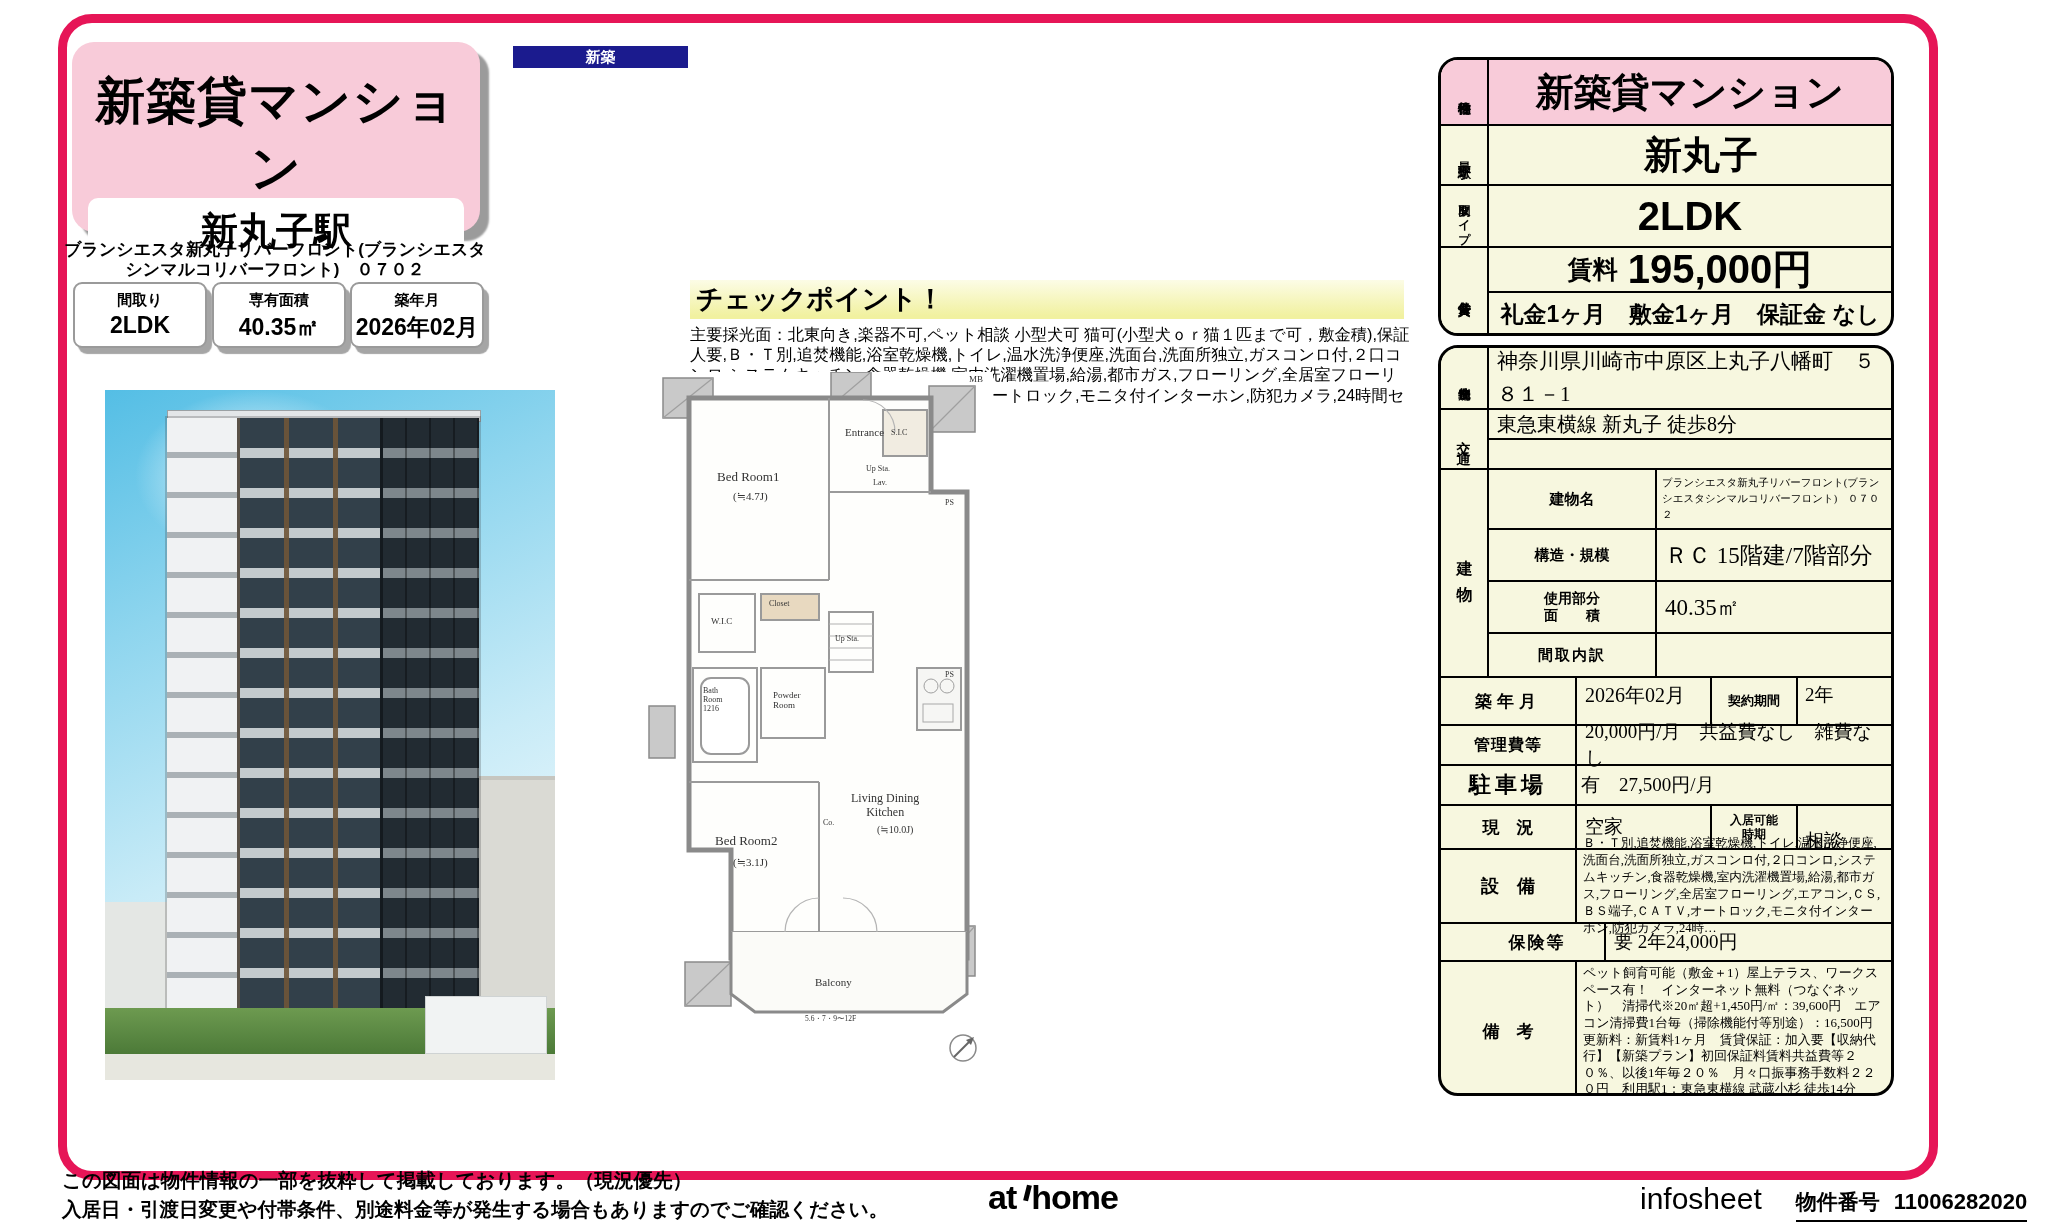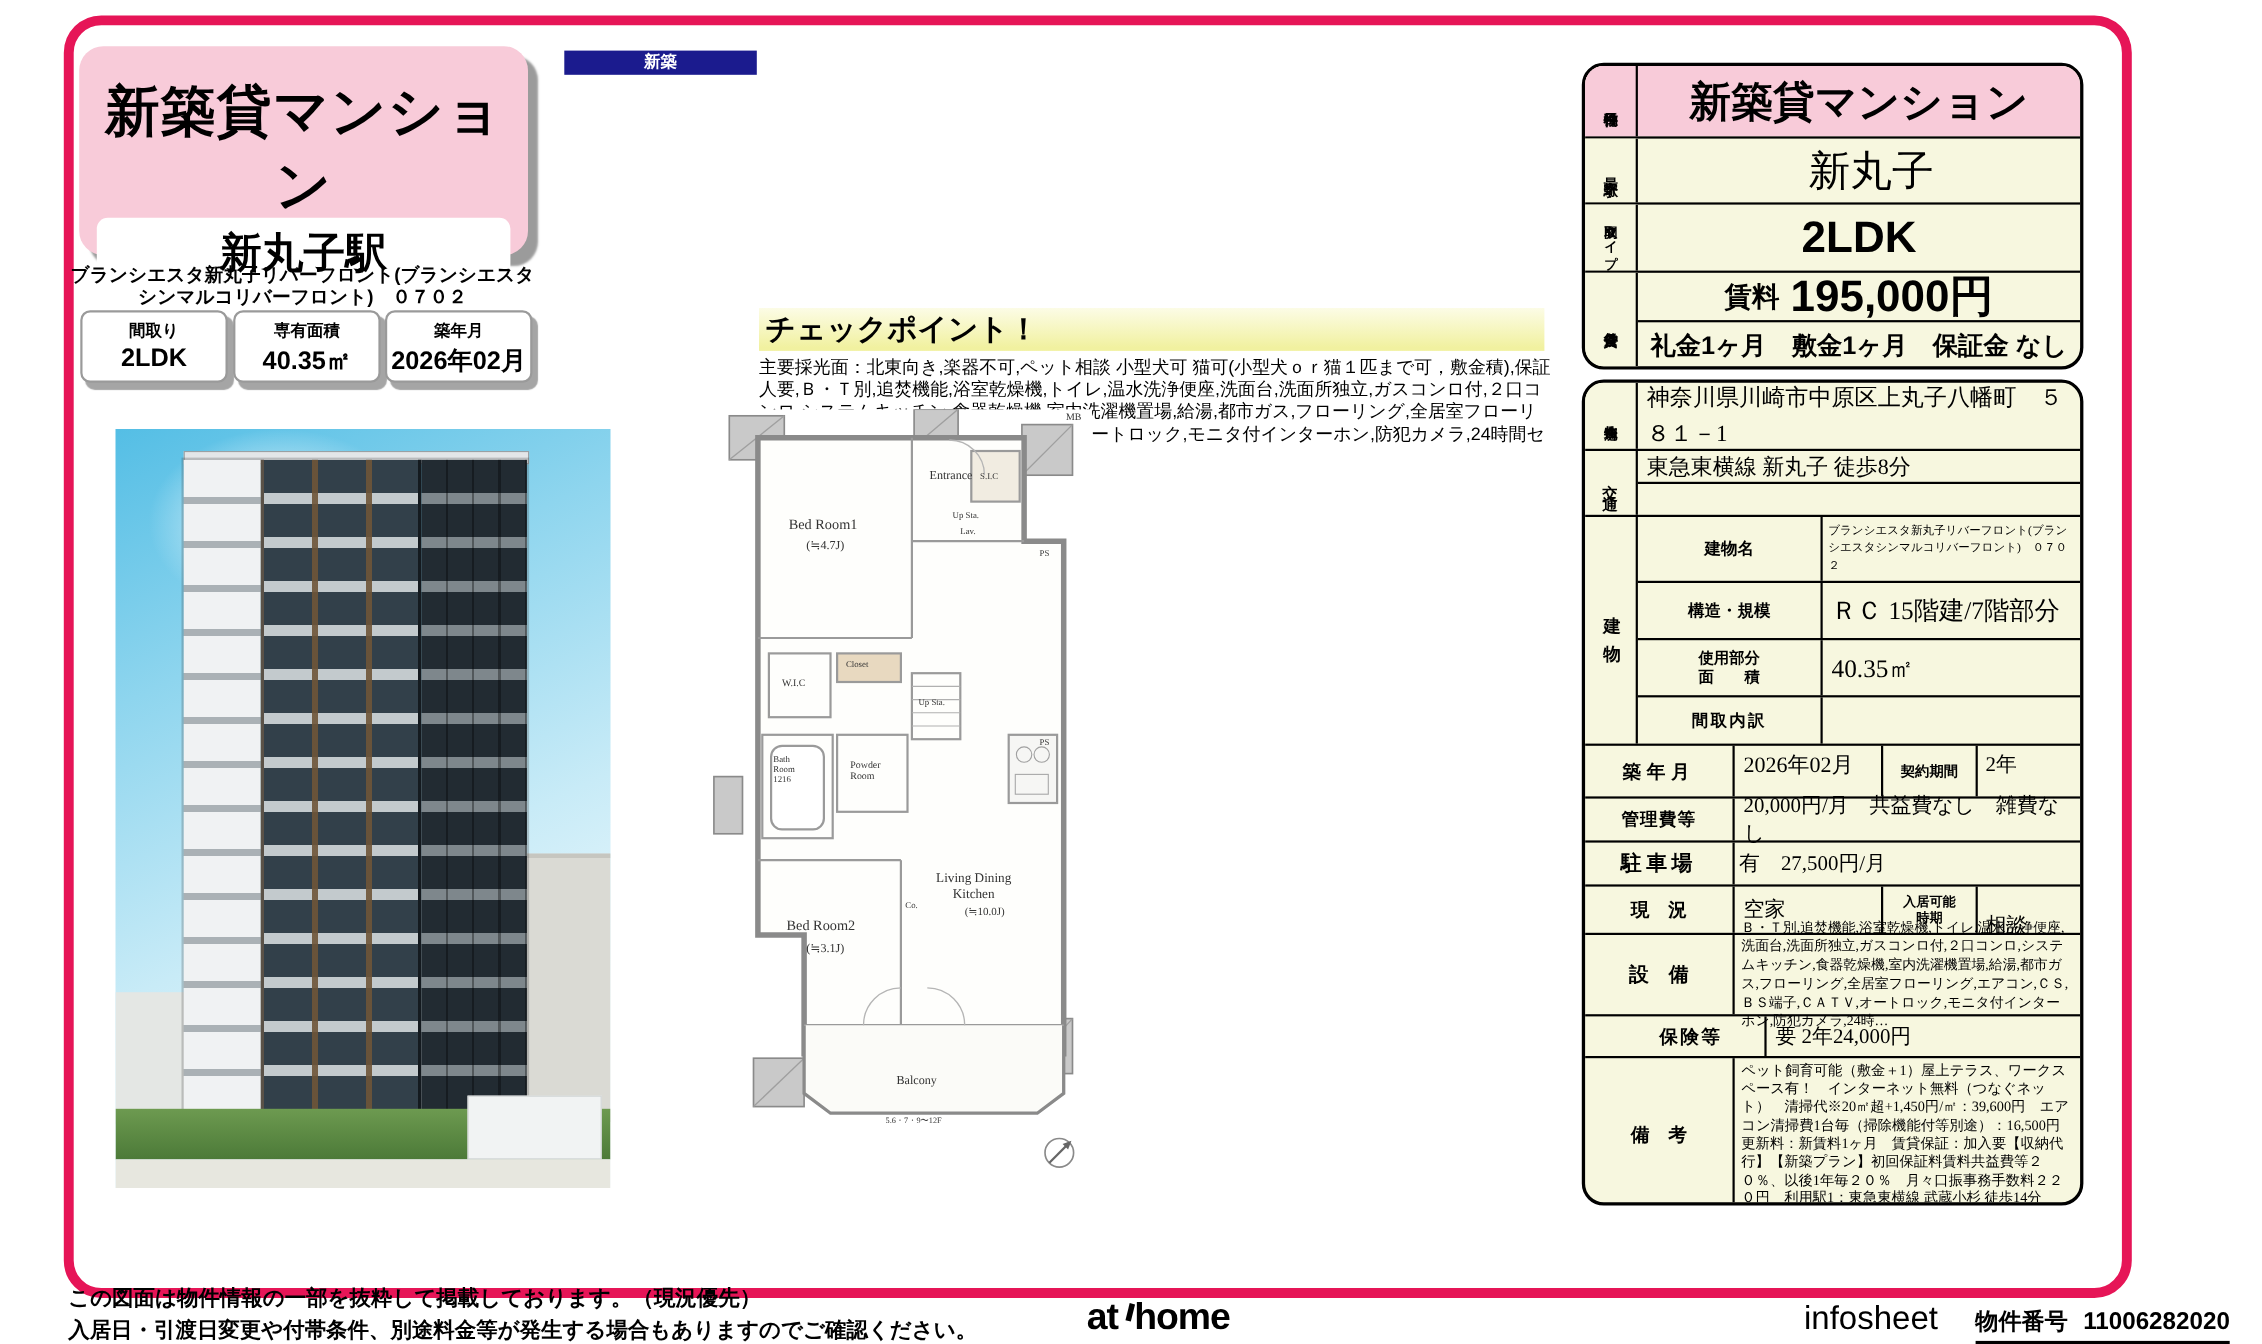--- a/index.html
+++ b/index.html
@@ -212,21 +212,21 @@
     <span class="fpl" style="left:172px;top:643px;font-size:7.5px;">5.6・7・9〜12F</span>
   </div>
 
   <div class="abs jt t1">
     <div class="row pinkbg" style="height:64px;">
       <div class="vlab pinkbg" style="font-size:13px;">物件種目</div>
       <div class="cellc" style="font-size:38px;font-weight:bold;">新築貸マンション</div>
     </div>
     <div class="row" style="height:58px;">
       <div class="vlab" style="font-size:13px;letter-spacing:3px;">最寄駅</div>
-      <div class="cellc" style="font-size:38px;font-weight:normal;margin-left:22px;">新丸子</div>
+      <div class="cellc" style="font-size:38px;font-weight:bold;margin-left:22px;">新丸子</div>
     </div>
     <div class="row" style="height:60px;">
       <div class="vlab" style="font-size:12px;">間取タイプ</div>
       <div class="cellc" style="font-size:40px;font-weight:bold;">2LDK</div>
     </div>
     <div class="row" style="flex:1;">
       <div class="vlab" style="font-size:13px;">賃貸条件</div>
       <div class="stack">
         <div class="cellc" style="height:42px;gap:10px;">
           <span style="font-size:25px;font-weight:bold;">賃料</span>
@@ -275,21 +275,21 @@
       <div class="hlab" style="font-size:17px;letter-spacing:5px;">築年月</div>
       <div class="celll serif" style="font-size:20px;padding-left:8px;align-items:flex-start;padding-top:4px;">2026年02月</div>
       <div class="sublab" style="font-size:13px;">契約期間</div>
       <div class="celll serif" style="flex:0 0 86px;font-size:19px;padding-left:7px;align-items:flex-start;padding-top:4px;">2年</div>
     </div>
     <div class="row" style="height:38px;">
       <div class="hlab" style="font-size:16px;letter-spacing:1px;">管理費等</div>
       <div class="celll serif" style="font-size:19px;padding-left:8px;">20,000円/月　共益費なし　雑費なし</div>
     </div>
     <div class="row" style="height:38px;">
-      <div class="hlab" style="font-size:19px;letter-spacing:4px;">駐車場</div>
+      <div class="hlab" style="font-size:22px;letter-spacing:4px;">駐車場</div>
       <div class="celll serif" style="font-size:19px;padding-left:4px;">有　27,500円/月</div>
     </div>
     <div class="row" style="height:42px;">
       <div class="hlab" style="font-size:17px;">現　況</div>
       <div class="celll serif" style="font-size:19px;padding-left:8px;">空家</div>
       <div class="sublab" style="font-size:12px;line-height:1.2;white-space:pre-line;">入居可能
 時期</div>
       <div class="celll serif" style="flex:0 0 86px;font-size:19px;padding-left:7px;margin-top:28px;">相談</div>
     </div>
     <div class="row" style="height:72px;">

